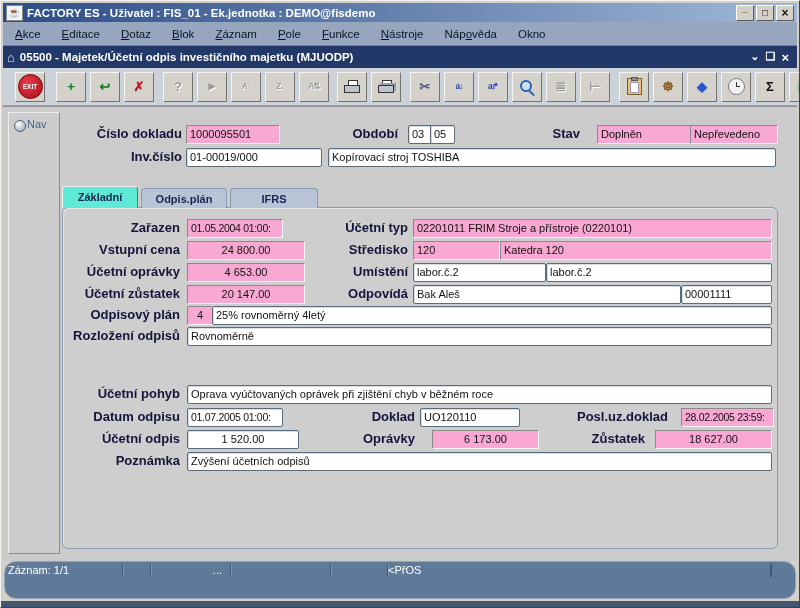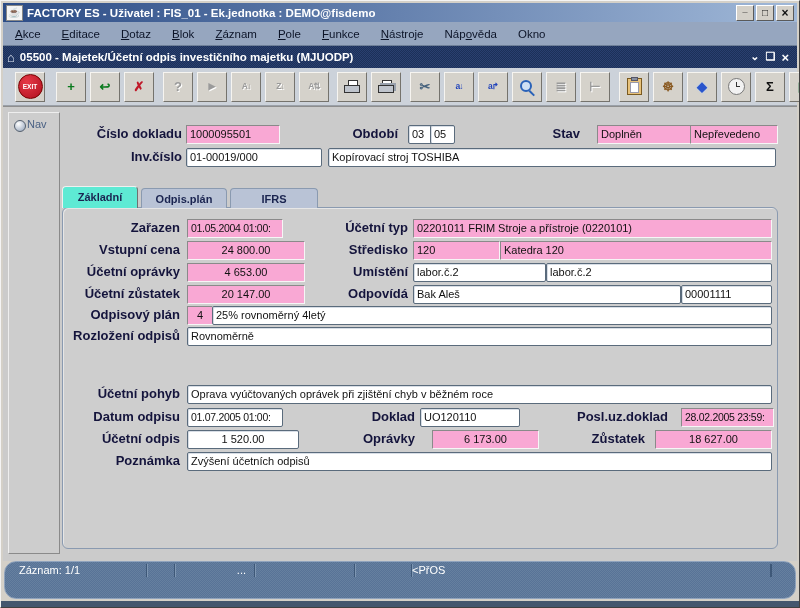--- a/index.html
+++ b/index.html
@@ -98,21 +98,21 @@
     border:1px solid #8a9ab0;border-radius:6px;box-shadow:inset 1px 1px 0 #e6e6e6;z-index:0}
 
   
   .console{position:absolute;left:4px;top:561px;width:792px;height:38px;border-radius:12px;
     background:repeating-conic-gradient(#66809f 0% 25%,#587397 0% 50%) 0 0/2px 2px;
     border:1px solid #8fa3bd;box-sizing:border-box;color:#fff;overflow:hidden}
   .cmsg{height:18px;line-height:18px;font-size:11px;padding-left:42px;border-bottom:1px solid #4a6382}
   .crow{height:18px;display:flex;font-size:11px}
   .ccell{border-right:1px solid #3e5878;box-shadow:1px 0 0 #7e96b2;height:13px;margin-top:2px;
     line-height:13px;box-sizing:border-box;white-space:nowrap}
-  .c1{width:142px;padding-left:14px}.c2{width:28px}.c3{width:80px;text-align:right;padding-right:8px}
+  .c1{width:118px;padding-left:3px}.c2{width:28px}.c3{width:80px;text-align:right;padding-right:8px}
   .c4{width:100px}.c5{width:57px}.c6{flex:1;padding-left:0}.c7{width:24px;border-right:none;box-shadow:none}
   .bottom-strip{position:absolute;left:0;top:601px;width:800px;height:7px;background:#44566e}
   .winbottom{position:absolute;left:0;top:599px;width:800px;height:2px;background:#d4d0c8}
 </style>
 </head>
 <body>
 
 <div class="titlebar">
   <span class="app-ico">☕</span>
   <span>FACTORY ES - Uživatel : FIS_01 - Ek.jednotka : DEMO@fisdemo</span>

